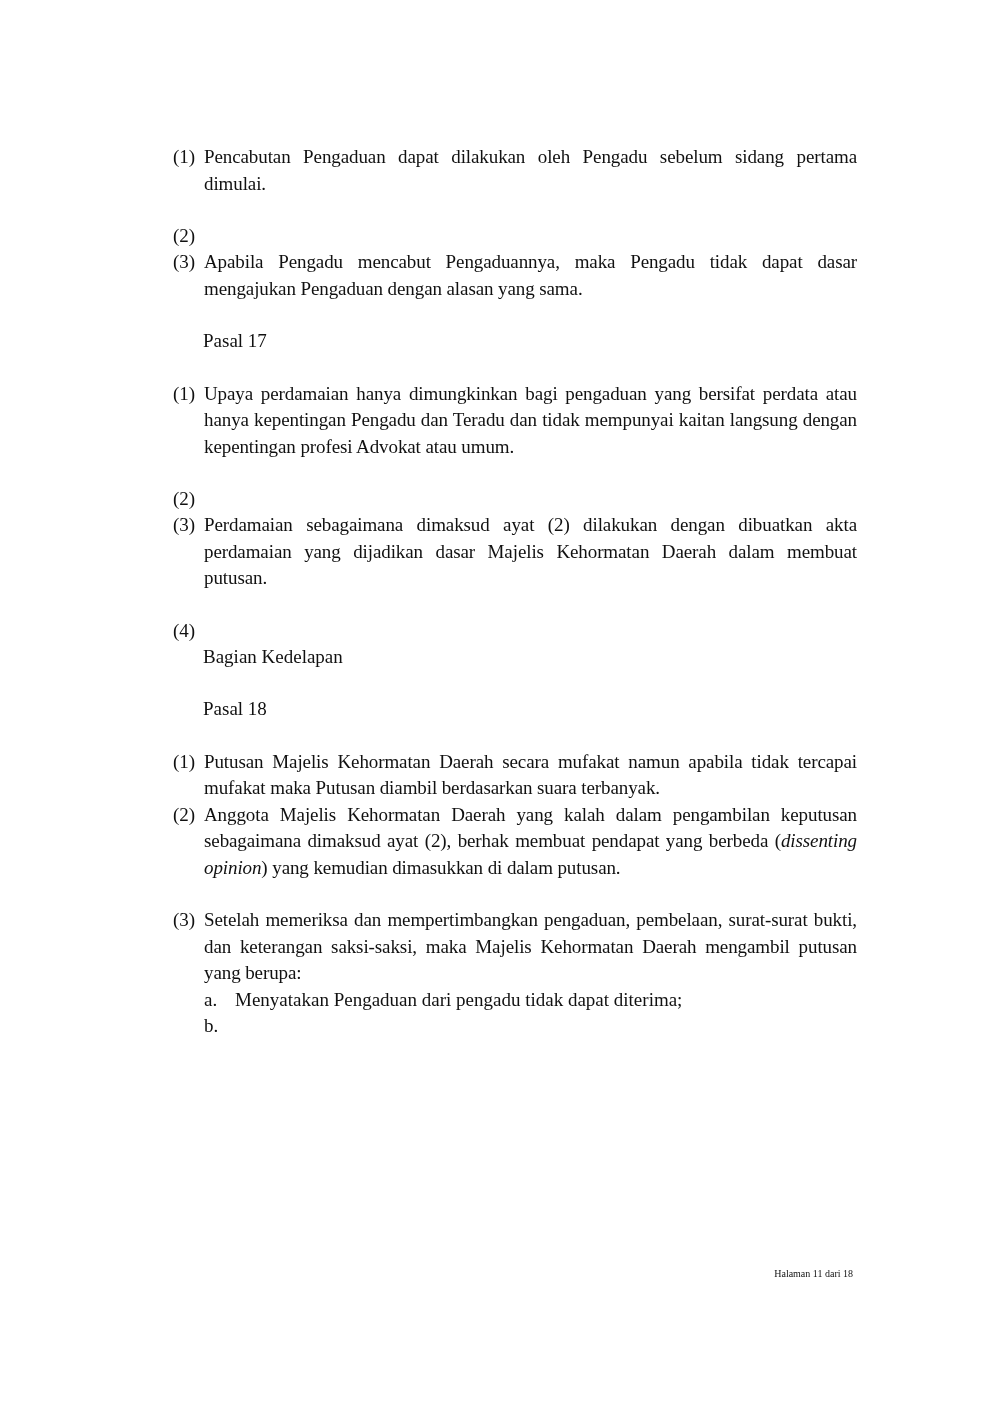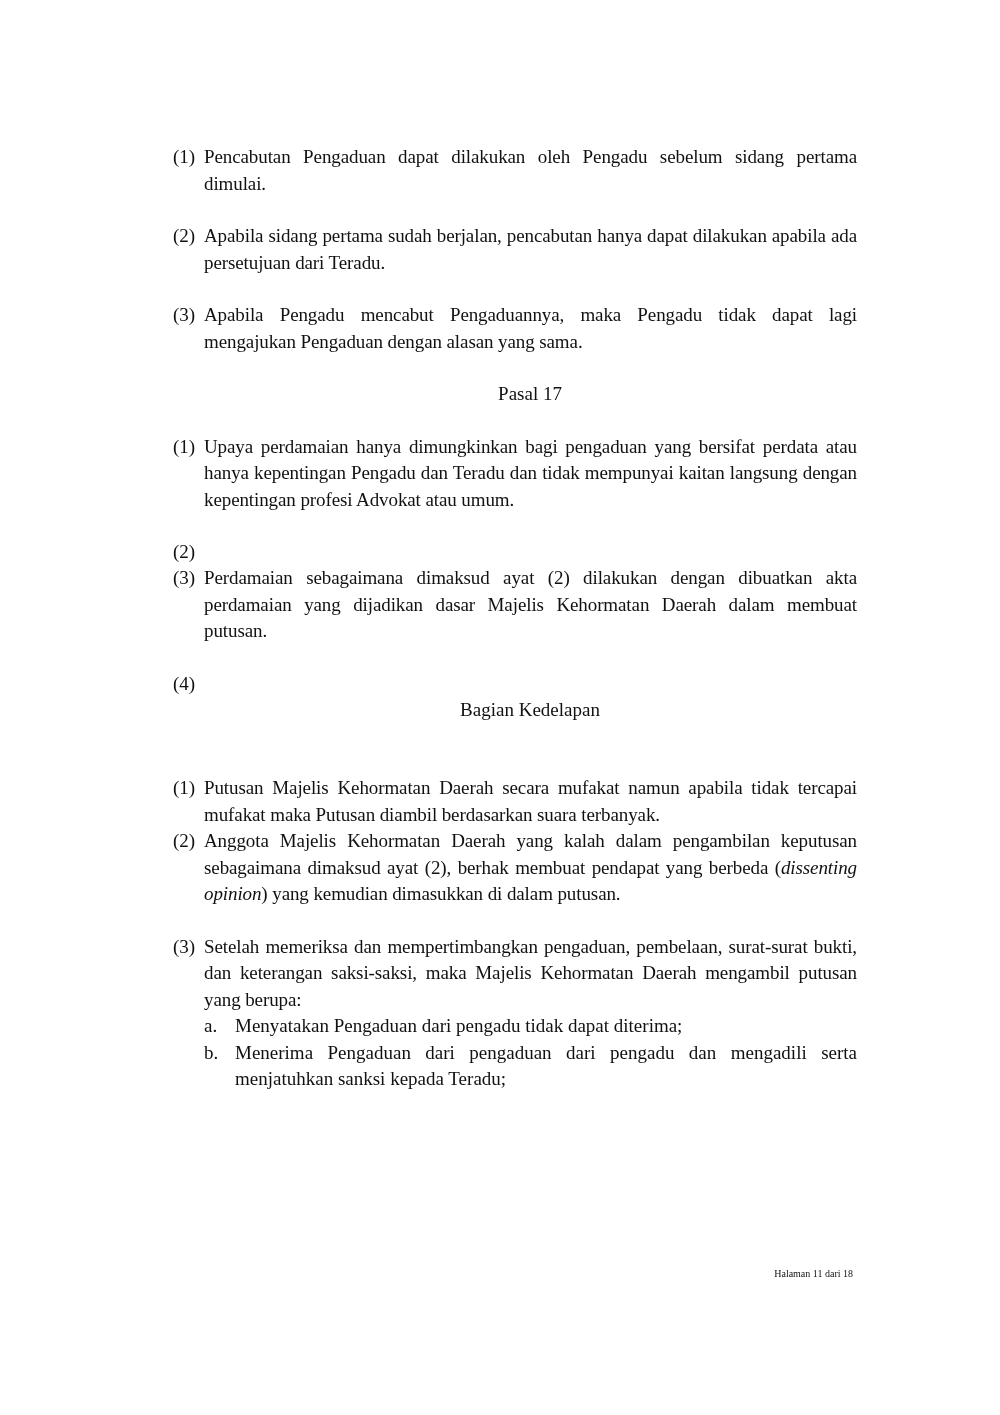--- a/index.html
+++ b/index.html
@@ -37,21 +37,21 @@
       text-align: justify;
       letter-spacing: -0.1px;
     }
     .item .num {
       position: absolute;
       left: 0;
       top: 0;
     }
     .gap-lg { height: 26px; }
     .heading {
-      text-align: center;
+      text-align: left;
       padding-left: 30px;
     }
     .subitem {
       position: relative;
       padding-left: 62px;
       text-align: justify;
     }
     .subitem .letter {
       position: absolute;
       left: 31px;
@@ -72,26 +72,25 @@
 <div class="page">
   <div class="content">
 
     <div class="item">
       <span class="num">(1)</span>
       <span>Pencabutan Pengaduan dapat dilakukan oleh Pengadu sebelum sidang pertama dimulai.</span>
     </div>
     <div class="gap-lg"></div>
     <div class="item">
       <span class="num">(2)</span>
-      <span>Apabila sidang pertama sudah berjalan, pencabutan hanya dapat dilakukan apabila ada persetujuan dari Teradu.</span>
     </div>
     <div class="gap-lg"></div>
     <div class="item">
       <span class="num">(3)</span>
-      <span>Apabila Pengadu mencabut Pengaduannya, maka Pengadu tidak dapat lagi mengajukan Pengaduan dengan alasan yang sama.</span>
+      <span>Apabila Pengadu mencabut Pengaduannya, maka Pengadu tidak dapat dasar mengajukan Pengaduan dengan alasan yang sama.</span>
     </div>
     <div class="gap-lg"></div>
 
     <div class="heading">Pasal 17</div>
     <div class="gap-lg"></div>
     <div class="item">
       <span class="num">(1)</span>
       <span>Upaya perdamaian hanya dimungkinkan bagi pengaduan yang bersifat perdata atau hanya kepentingan Pengadu dan Teradu dan tidak mempunyai kaitan langsung dengan kepentingan profesi Advokat atau umum.</span>
     </div>
     <div class="gap-lg"></div>
@@ -105,39 +104,39 @@
     </div>
     <div class="gap-lg"></div>
     <div class="item">
       <span class="num">(4)</span>
     </div>
     <div class="gap-lg"></div>
 
     <div class="heading">Bagian Kedelapan</div>
     <div class="gap-lg"></div>
 
+    <div class="heading">Pasal 18</div>
     <div class="gap-lg"></div>
     <div class="item">
       <span class="num">(1)</span>
       <span>Putusan Majelis Kehormatan Daerah secara mufakat namun apabila tidak tercapai mufakat maka Putusan diambil berdasarkan suara terbanyak.</span>
     </div>
     <div class="item">
       <span class="num">(2)</span>
       <span><span>Anggota Majelis Kehormatan Daerah yang kalah dalam pengambilan keputusan sebagaimana dimaksud ayat (2), berhak membuat pendapat yang berbeda (</span><em>dissenting opinion</em><span>) yang kemudian dimasukkan di dalam putusan.</span></span>
     </div>
     <div class="gap-lg"></div>
     <div class="item">
       <span class="num">(3)</span>
       <span>Setelah memeriksa dan mempertimbangkan pengaduan, pembelaan, surat-surat bukti, dan keterangan saksi-saksi, maka Majelis Kehormatan Daerah mengambil putusan yang berupa:</span>
     </div>
     <div class="subitem">
       <span class="letter">a.</span>
       <span>Menyatakan Pengaduan dari pengadu tidak dapat diterima;</span>
     </div>
     <div class="subitem">
       <span class="letter">b.</span>
-      <span>Menerima Pengaduan dari pengaduan dari pengadu dan mengadili serta menjatuhkan sanksi kepada Teradu;</span>
     </div>
 
   </div>
 
   <div class="footer">Halaman 11 dari 18</div>
 </div>
 
 </body></html>

